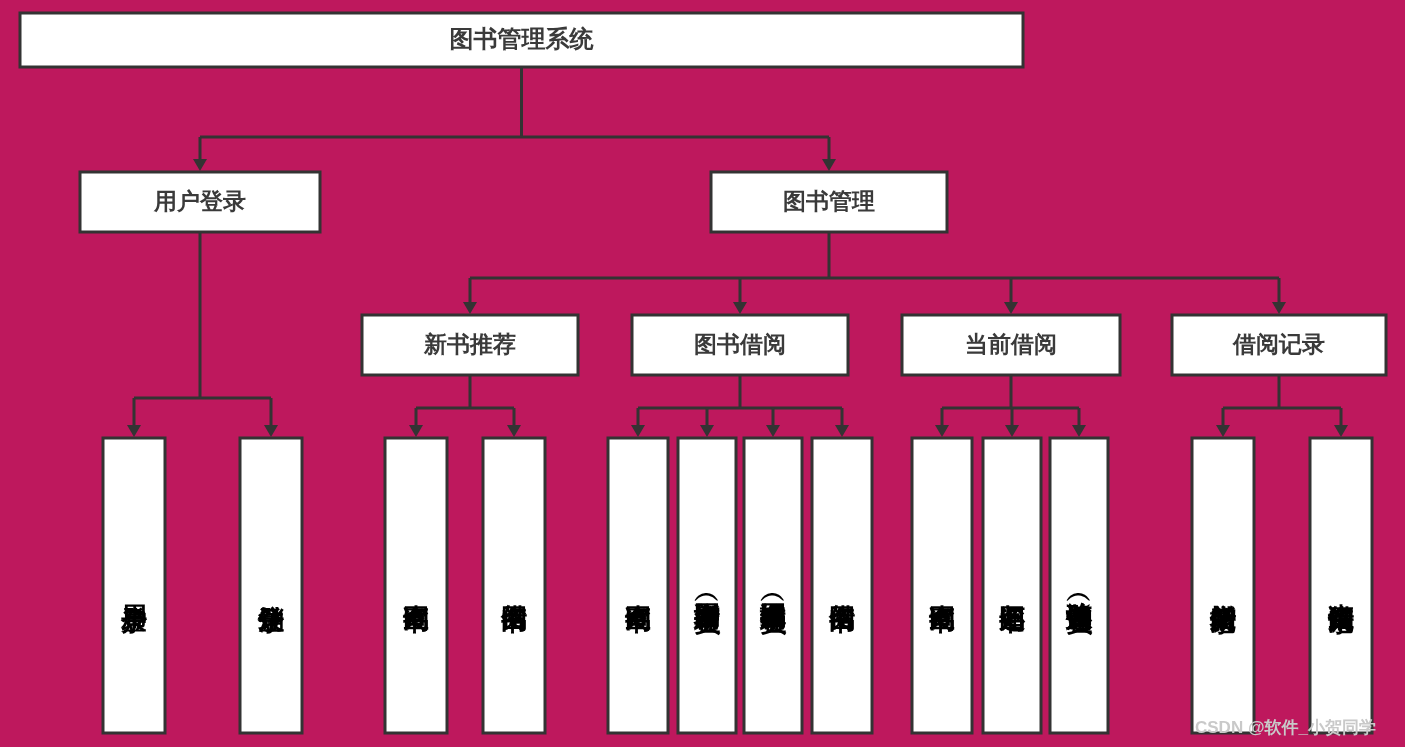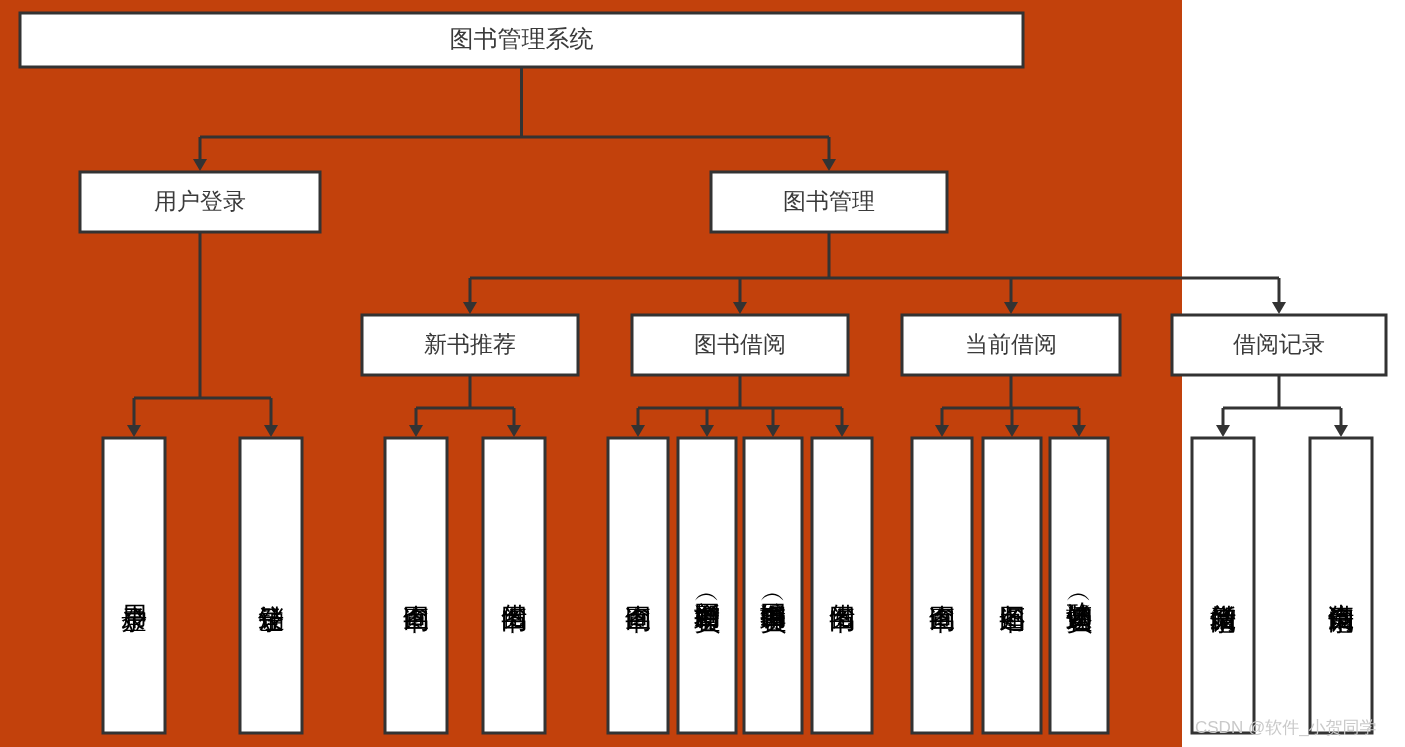--- a/index.html
+++ b/index.html
@@ -1,20 +1,20 @@
 <!DOCTYPE html>
 <html><head>
 <meta charset="utf-8">
 <style>
   html,body{margin:0;padding:0;background:#ffffff;}
   body{
     font-family:"Liberation Sans","DejaVu Sans",sans-serif;
     width:1405px;height:747px;overflow:hidden;position:relative;
   }
-  #diagram-root{position:relative;width:1182px;height:747px;background:#c2410c;}
+  #diagram-root{position:relative;width:1405px;height:747px;background:#be185d;font-weight:bold;}
   svg#tree{position:absolute;left:0;top:0;width:1405px;height:747px;}
   .node-rect{fill:#ffffff;stroke:#333333;stroke-width:3;}
   .conn{stroke:#333333;stroke-width:3;fill:none;}
   .arrow-head{fill:#333333;}
   .node-label{
     font-family:"Liberation Sans","DejaVu Sans",sans-serif;
     fill:#3a3a3a;dominant-baseline:middle;text-anchor:middle;
   }
   .lbl-title{font-size:24px;}
   .lbl-l2{font-size:23px;}

